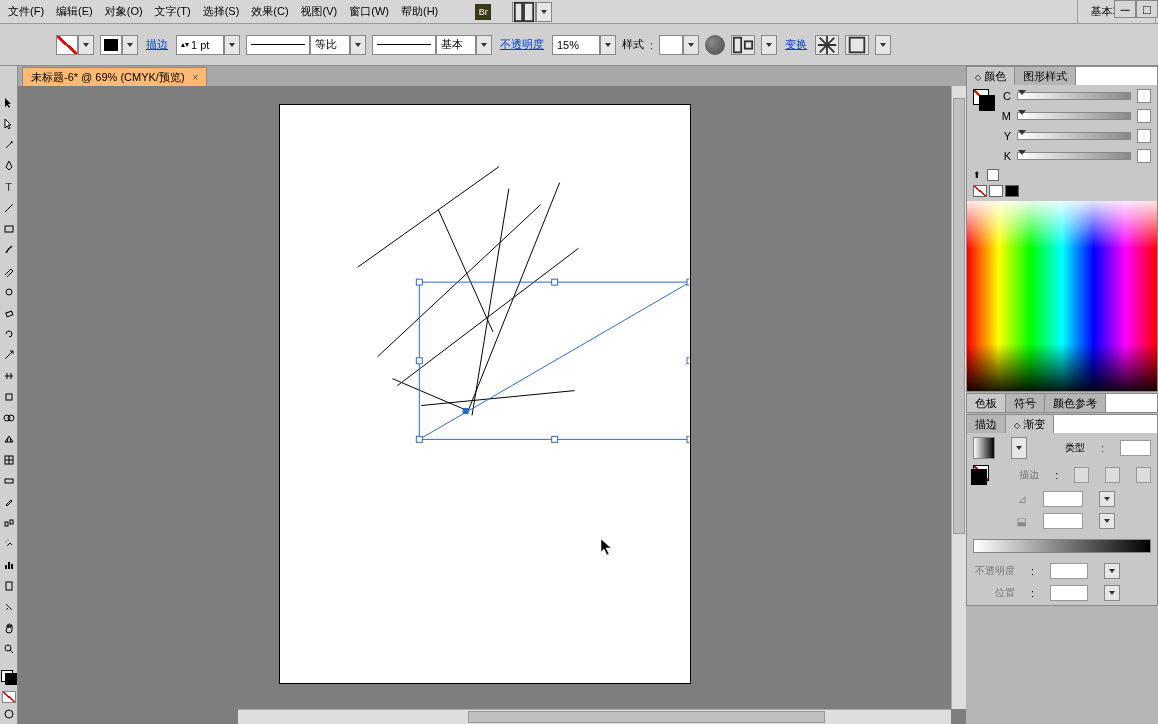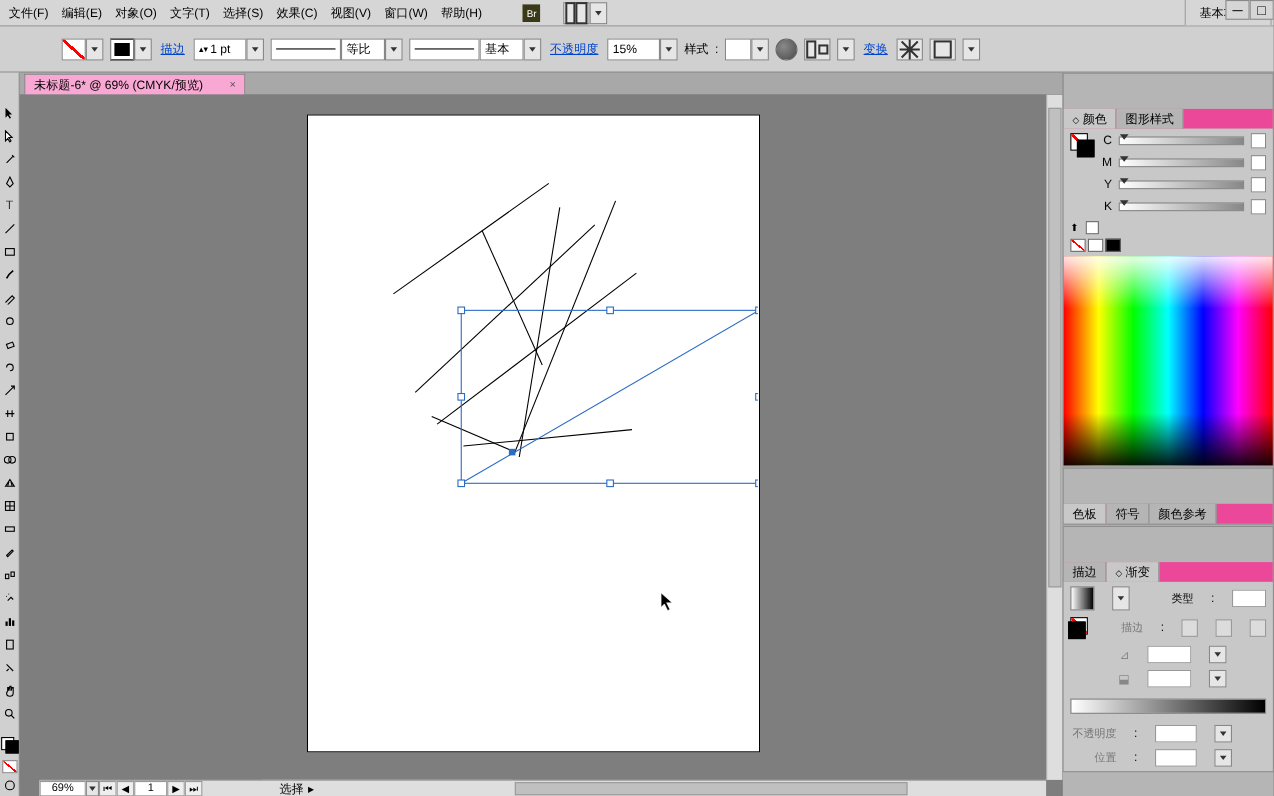--- a/index.html
+++ b/index.html
@@ -33,41 +33,41 @@
 .toolbox { width: 18px; background: #d0d0d0; border-right: 1px solid #8a8a8a; padding-top: 28px; display: flex; flex-direction: column; align-items: center; gap: 2px; }
 .tool { width: 14px; height: 20px; display: flex; align-items: center; justify-content: center; color: #333; }
 .tool svg { width: 12px; height: 12px; }
 .toolbox .fill-stroke { margin-top: 10px; width: 16px; height: 16px; position: relative; }
 .toolbox .fill-stroke .f { position: absolute; width: 12px; height: 12px; background: #fff; border: 1px solid #000; left: 0; top: 0; }
 .toolbox .fill-stroke .s { position: absolute; width: 12px; height: 12px; background: #000; border: 1px solid #000; right: 0; bottom: 0; }
 .toolbox .mini-swatch { width: 14px; height: 12px; margin-top: 4px; }
 
 .canvas-wrap { flex: 1; display: flex; flex-direction: column; background: #7e7e7e; }
 .tabrow { height: 20px; background: #a8a8a8; display: flex; align-items: flex-end; padding-left: 4px; }
-.doc-tab { height: 19px; background: #f9a8d4; border: 1px solid #888; border-bottom: none; padding: 2px 8px; display: flex; align-items: center; gap: 24px; font-size: 11px; }
+.doc-tab { height: 19px; background: #fdba74; border: 1px solid #888; border-bottom: none; padding: 2px 8px; display: flex; align-items: center; gap: 8px; font-size: 11px; }
 .doc-tab .x { font-size: 10px; color: #555; }
 
 .canvas-viewport { flex: 1; position: relative; background: #7e7e7e; overflow: hidden; }
 .canvas-scroll { position: absolute; inset: 0 15px 15px 0; background: #7e7e7e; display: flex; align-items: flex-start; justify-content: center; padding-top: 18px; }
 .artboard { width: 412px; height: 580px; background: #fff; border: 1px solid #000; position: relative; }
 .artboard svg { position: absolute; inset: 0; }
 .scrollbar-v { position: absolute; top: 0; right: 0; bottom: 15px; width: 15px; background: #dedede; border-left: 1px solid #aaa; }
 .scrollbar-v .thumb { position: absolute; left: 1px; right: 1px; top: 12px; height: 70%; background: #c0c0c0; border: 1px solid #999; }
 .scrollbar-h { position: absolute; left: 220px; right: 15px; bottom: 0; height: 15px; background: #dedede; border-top: 1px solid #aaa; }
 .scrollbar-h .thumb { position: absolute; top: 1px; bottom: 1px; left: 230px; width: 50%; background: #c0c0c0; border: 1px solid #999; }
 
 .statusbar { position: absolute; left: 18px; bottom: 0; height: 15px; width: 430px; background: #dedede; border-top: 1px solid #aaa; display: flex; align-items: center; }
 .statusbar .zoom { width: 42px; height: 14px; border: 1px solid #999; background: #fff; text-align: center; font-size: 10px; }
 .statusbar .nav-btn { width: 16px; height: 14px; border: 1px solid #999; background: #eee; display: flex; align-items: center; justify-content: center; font-size: 9px; }
 .statusbar .page { width: 30px; height: 14px; border: 1px solid #999; background: #fff; text-align: center; font-size: 10px; }
 .statusbar .sel-label { margin-left: 70px; font-size: 11px; }
 
 .panels { width: 192px; background: #b5b5b5; display: flex; flex-direction: column; }
 .panel-group { border: 1px solid #8a8a8a; margin-bottom: 1px; }
-.panel-tabs { height: 18px; background: #ec4899; display: flex; margin-top: 32px; }
+.panel-tabs { height: 18px; background: #ffffff; display: flex; }
 .panel-tab { padding: 2px 8px; font-size: 11px; background: #b5b5b5; border-right: 1px solid #8a8a8a; }
 .panel-tab.active { background: #c8c8c8; }
 .panel-body { background: #c8c8c8; padding: 4px 6px; }
 
 .color-sliders { display: flex; flex-direction: column; gap: 6px; }
 .color-row { display: flex; align-items: center; gap: 6px; }
 .color-row .lbl { width: 10px; text-align: right; }
 .color-row .slider { flex: 1; height: 8px; background: linear-gradient(to right, #fff, #888); border: 1px solid #888; position: relative; }
 .color-row .slider .tick { position: absolute; left: 0; top: -3px; width: 0; height: 0; border-left: 4px solid transparent; border-right: 4px solid transparent; border-top: 5px solid #333; }
 .color-row .val { width: 14px; height: 14px; border: 1px solid #888; background: #fff; }
@@ -383,31 +383,20 @@
             </g>
           </svg>
         </div>
       </div>
       <div class="scrollbar-v">
           <div class="thumb"></div>
         </div>
       <div class="scrollbar-h">
           <div class="thumb"></div>
         </div>
-      <div class="statusbar">
-        <div class="zoom">69%</div>
-        <div class="dd-btn" style="height:14px;width:12px;"></div>
-        <div class="nav-btn">⏮</div>
-        <div class="nav-btn">◀</div>
-        <div class="page">1</div>
-        <div class="nav-btn">▶</div>
-        <div class="nav-btn">⏭</div>
-        <span class="sel-label">选择</span>
-        <span style="margin-left:4px;">▸</span>
-      </div>
     </div>
   </div>
 
   <div class="panels">
 
     <div class="panel-group">
       <div class="panel-tabs">
         <div class="panel-tab active"><span style="font-size:8px;">◇</span> <span>颜色</span></div>
         <div class="panel-tab">图形样式</div>
       </div>

